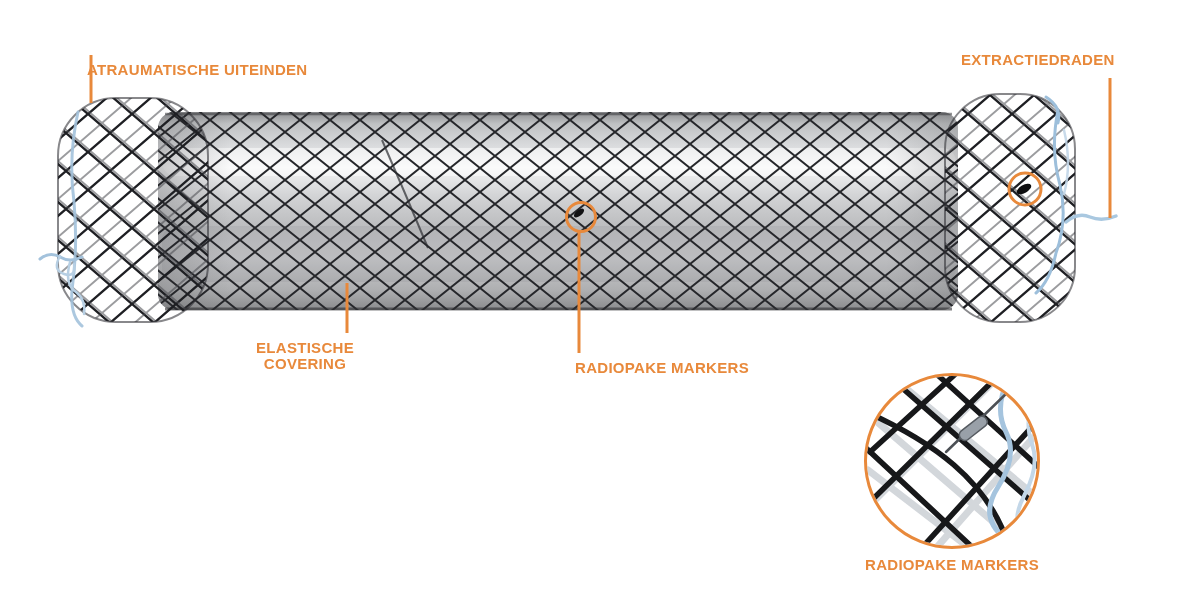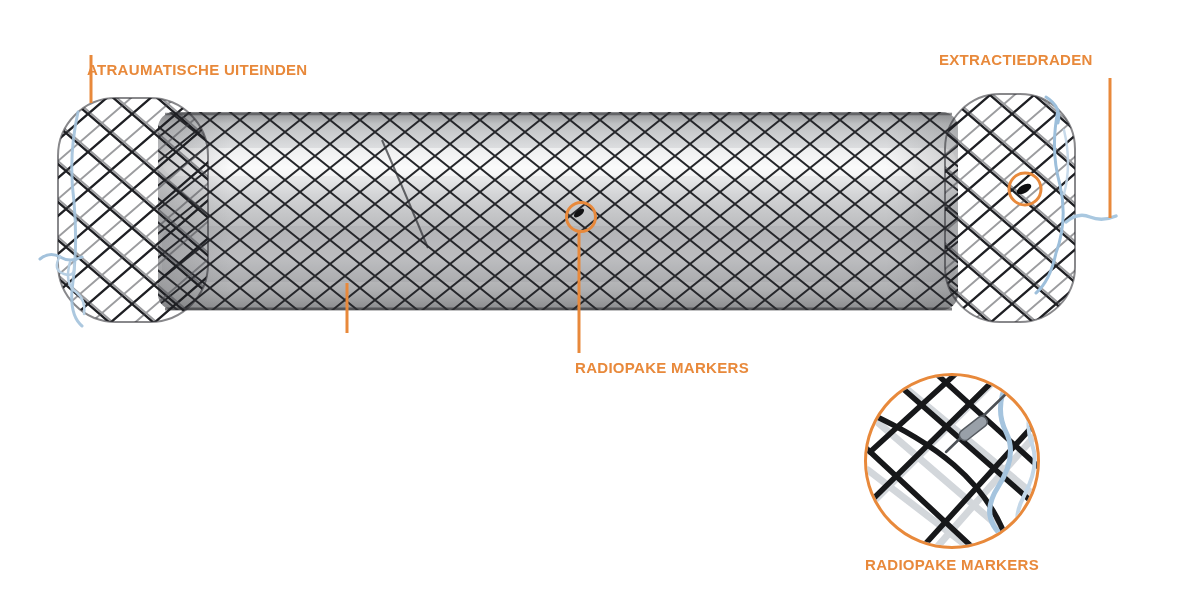--- a/index.html
+++ b/index.html
@@ -127,20 +127,24 @@
           <path d="M1034 396 q-10 26 -2 48 t-8 52 t6 46" stroke="#c3d7e8" stroke-width="4"></path>
         </g>
         <path d="M946 452 L1010 390" stroke="#4c5055" stroke-width="2.5"></path>
         <rect x="957" y="423" width="32" height="11" rx="5" transform="rotate(-38 973 428)" fill="#99a0a8" stroke="#565b61" stroke-width="1.5"></rect>
       </g>
     </g>
   </svg>
 
   <div class="label" style="left:87px;top:35px;margin-top:27px;">ATRAUMATISCHE UITEINDEN</div>
 
-  <div class="label" style="left:939px;top:52px;">EXTRACTIEDRADEN</div>
+  <div class="label" style="left:961px;top:52px;">EXTRACTIEDRADEN</div>
 
+  <div class="label center" style="left:245px;top:340px;width:120px;">
+    <div>ELASTISCHE</div>
+    <div>COVERING</div>
+  </div>
 
   <div class="label" style="left:575px;top:360px;">RADIOPAKE MARKERS</div>
 
   <div class="label center" style="left:862px;top:557px;width:180px;">RADIOPAKE MARKERS</div>
 
 </div>
 
 </body></html>

